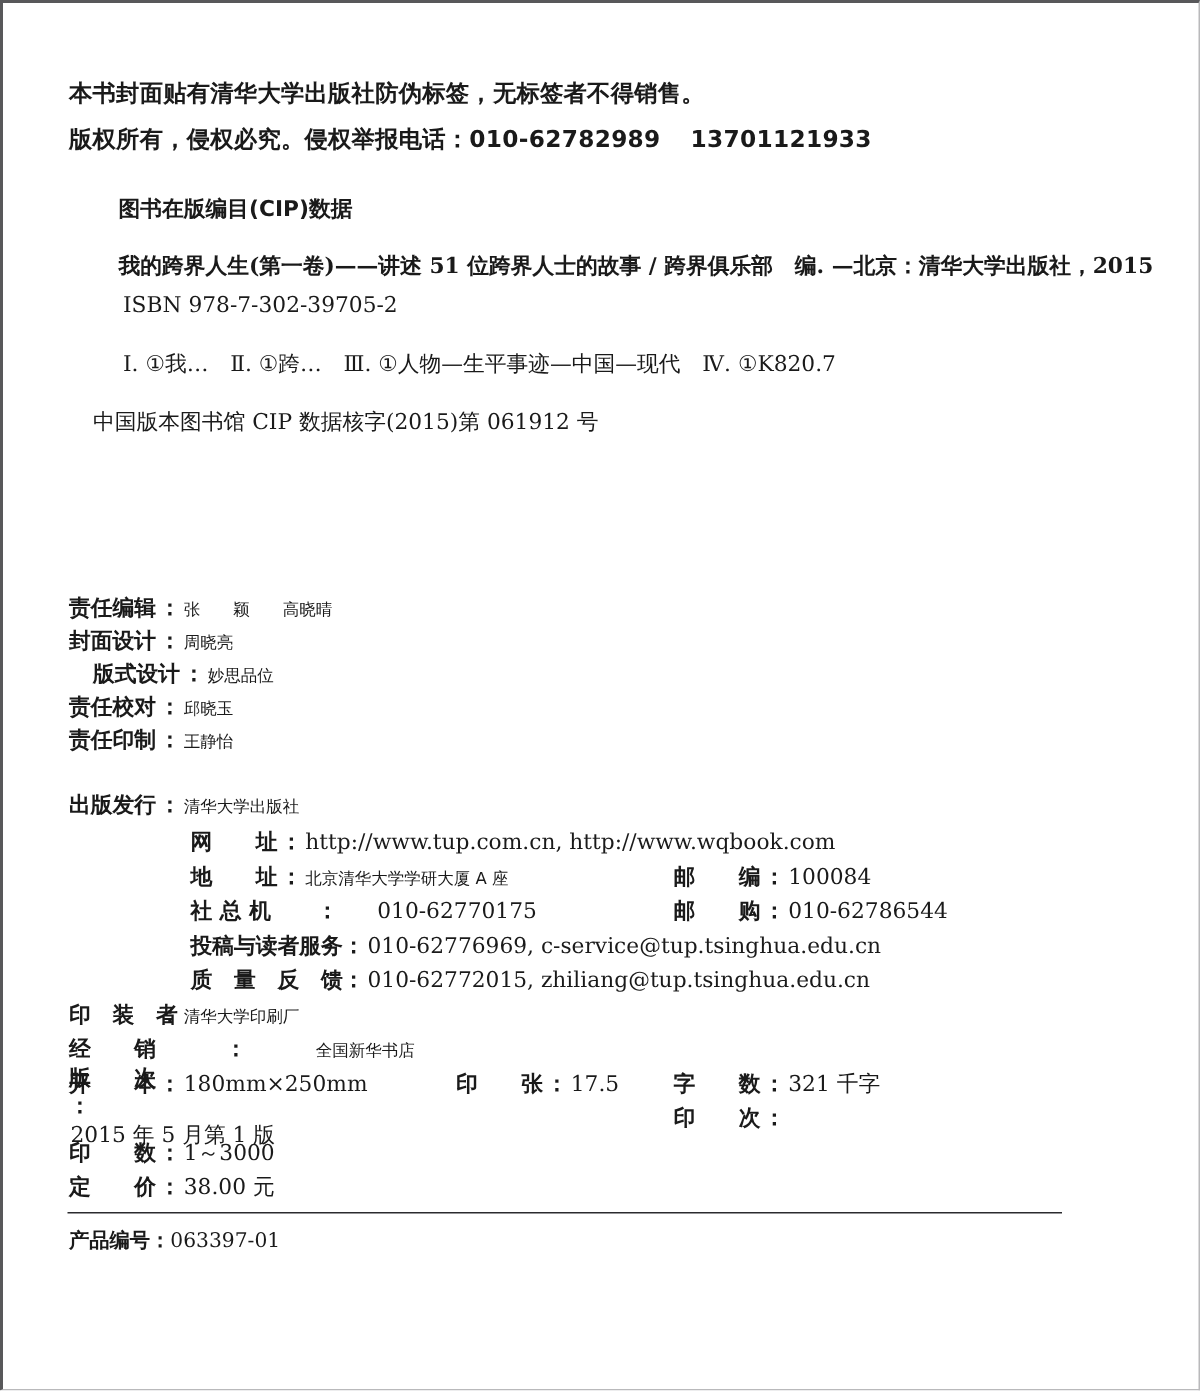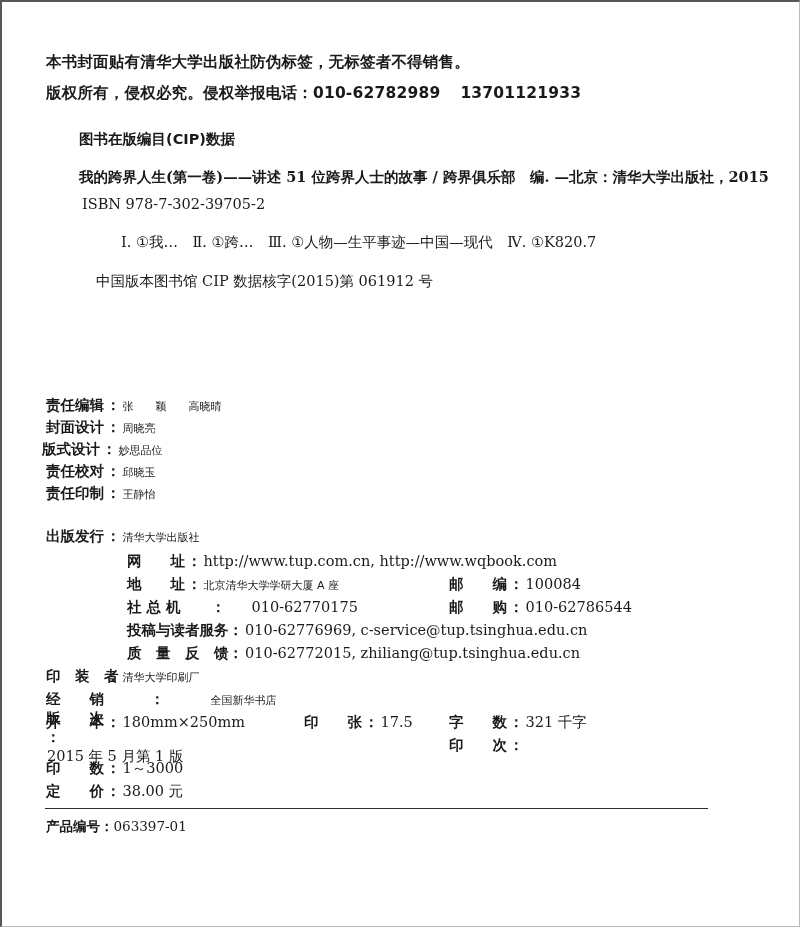--- a/index.html
+++ b/index.html
@@ -105,35 +105,35 @@
   <div class="blk notice" style="left:44px; top:81px;">
     <span>版权所有，侵权必究。侵权举报电话：</span><span>010-62782989</span><span style="display:inline-block;width:20px;"></span><span>13701121933</span>
   </div>
 
   <div class="blk cip-head" style="left:77px; top:128px;">图书在版编目(CIP)数据</div>
 
   <div class="blk cip-body" style="left:77px; top:166px; font-weight:bold;">我的跨界人生(第一卷)——讲述 51 位跨界人士的故事 / 跨界俱乐部　编. —北京：清华大学出版社，2015</div>
 
   <div class="blk cip-body" style="left:80px; top:194px;">ISBN 978-7-302-39705-2</div>
 
-  <div class="blk cip-body" style="left:80px; top:231px;margin-left:39px;">Ⅰ. ①我…　Ⅱ. ①跨…　Ⅲ. ①人物—生平事迹—中国—现代　Ⅳ. ①K820.7</div>
-
-  <div class="blk cip-body" style="left:94px; top:270px;">中国版本图书馆 CIP 数据核字(2015)第 061912 号</div>
+  <div class="blk cip-body" style="left:80px; top:231px;">Ⅰ. ①我…　Ⅱ. ①跨…　Ⅲ. ①人物—生平事迹—中国—现代　Ⅳ. ①K820.7</div>
+
+  <div class="blk cip-body" style="left:60px; top:270px;">中国版本图书馆 CIP 数据核字(2015)第 061912 号</div>
 
   <div class="row" style="left:44px; top:394px;">
     <span class="lbl w4">责任编辑</span>
     <span class="colon">：</span>
     <span class="val-cn">张　　颖　　高晓晴</span>
   </div>
   <div class="row" style="left:44px; top:416px;">
     <span class="lbl w4">封面设计</span>
     <span class="colon">：</span>
     <span class="val-cn">周晓亮</span>
   </div>
-  <div class="row" style="left:40px; top:438px;">
+  <div class="row" style="left:60px; top:438px;">
     <span class="lbl w4">版式设计</span>
     <span class="colon">：</span>
     <span class="val-cn">妙思品位</span>
   </div>
   <div class="row" style="left:44px; top:460px;">
     <span class="lbl w4">责任校对</span>
     <span class="colon">：</span>
     <span class="val-cn">邱晓玉</span>
   </div>
   <div class="row" style="left:44px; top:482px;">

